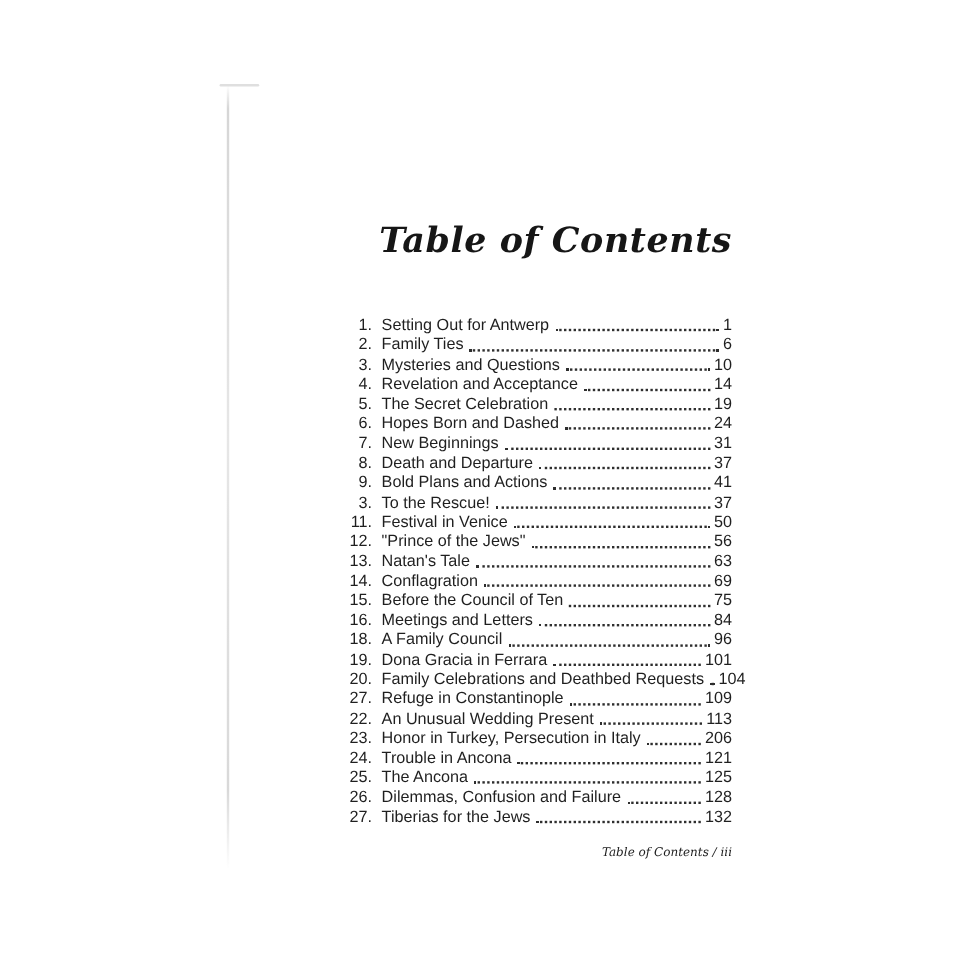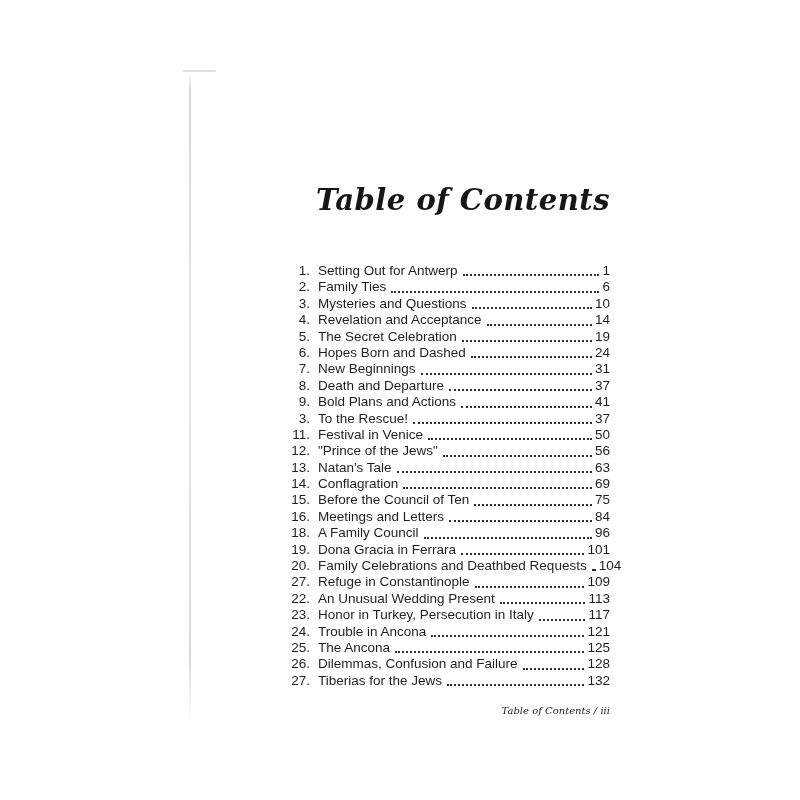--- a/index.html
+++ b/index.html
@@ -255,21 +255,21 @@
       <span class="toc-num">22.</span>
       <span class="toc-title">An Unusual Wedding Present</span>
       <span class="leader"></span>
       <span class="toc-page">113</span>
     </div>
 
     <div class="toc-row">
       <span class="toc-num">23.</span>
       <span class="toc-title">Honor in Turkey, Persecution in Italy</span>
       <span class="leader"></span>
-      <span class="toc-page">117</span>
+      <span class="toc-page">206</span>
     </div>
 
     <div class="toc-row">
       <span class="toc-num">24.</span>
       <span class="toc-title">Trouble in Ancona</span>
       <span class="leader"></span>
       <span class="toc-page">121</span>
     </div>
 
     <div class="toc-row">

